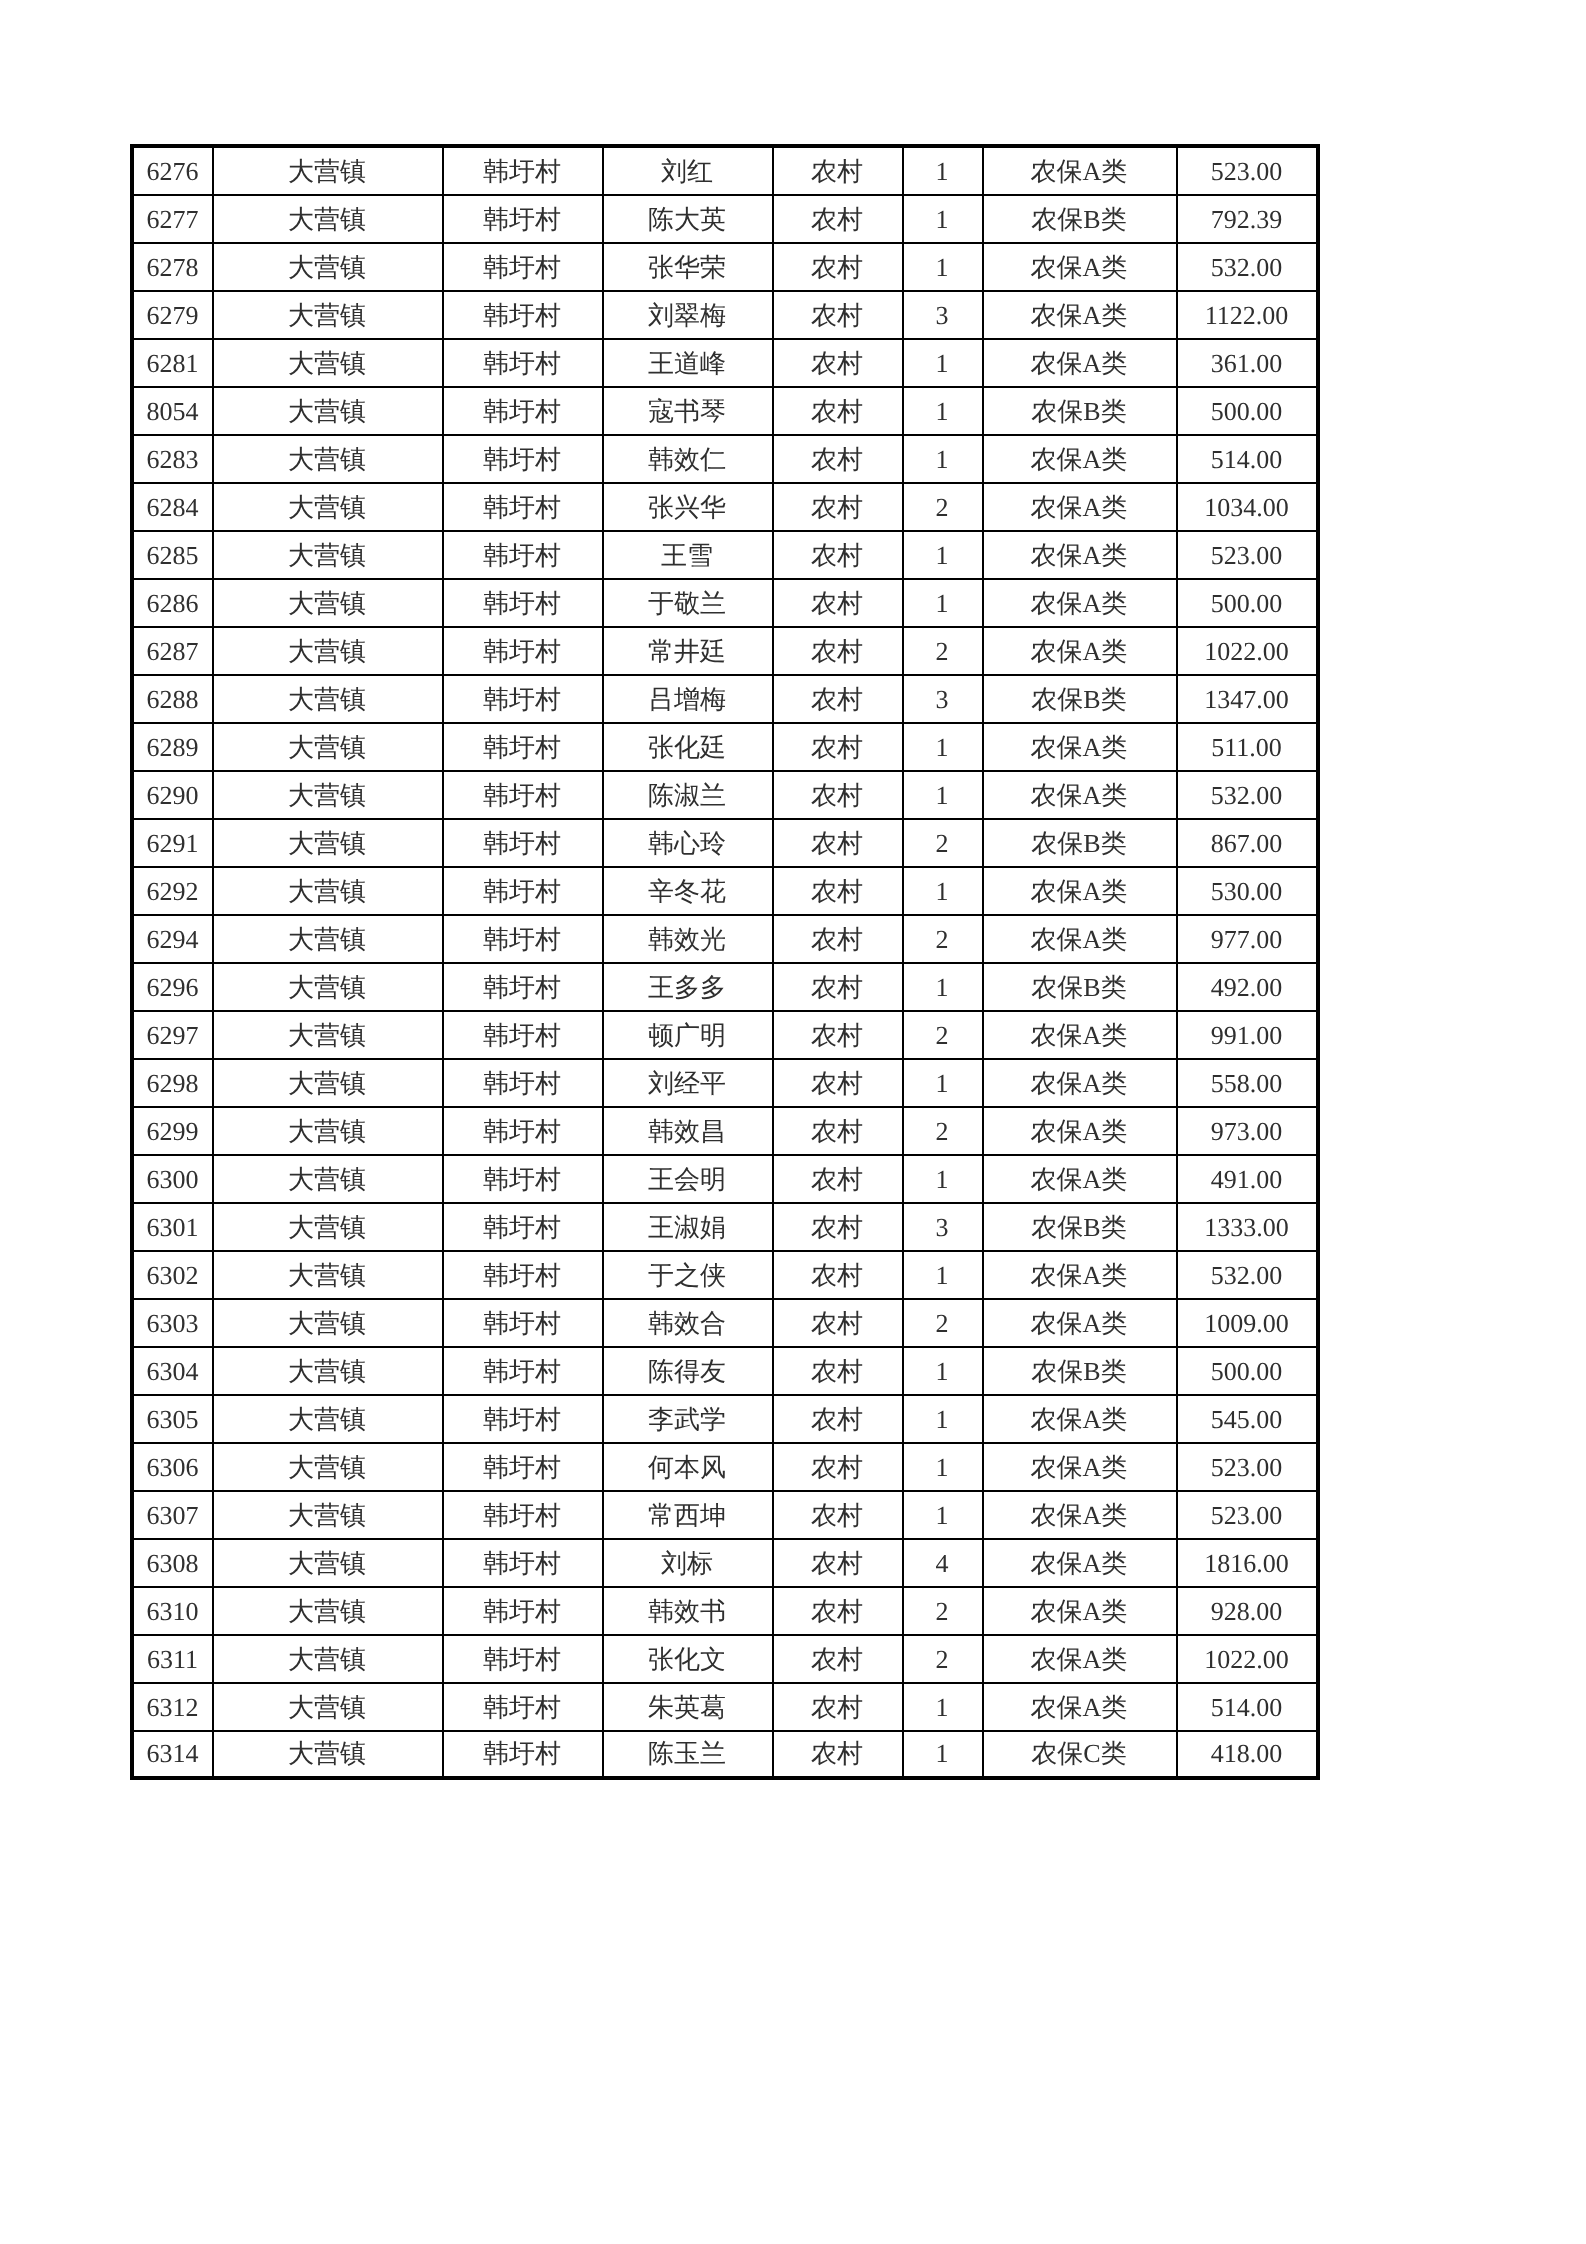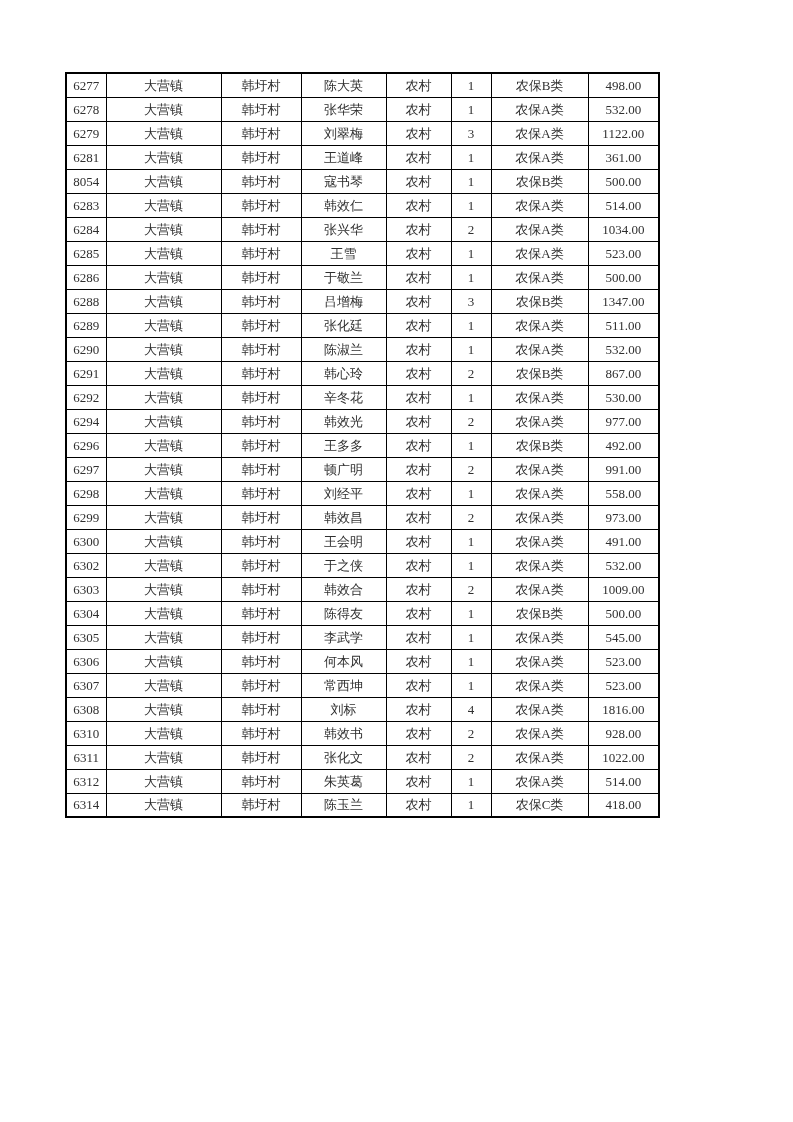--- a/index.html
+++ b/index.html
@@ -59,28 +59,38 @@
         <col class="c-town">
         <col class="c-village">
         <col class="c-name">
       <col class="c-res">
         <col class="c-count">
         <col class="c-cat">
         <col class="c-amt">
     </colgroup>
     <tbody id="table-body">
         <tr>
+    <td>6276</td>
+    <td>大营镇</td>
+    <td>韩圩村</td>
+    <td>刘红</td>
+    <td>农村</td>
+    <td>1</td>
+    <td>农保A类</td>
+    <td>523.00</td>
+  </tr>
+        <tr>
     <td>6277</td>
     <td>大营镇</td>
     <td>韩圩村</td>
     <td>陈大英</td>
     <td>农村</td>
     <td>1</td>
     <td>农保B类</td>
-    <td>498.00</td>
+    <td>792.39</td>
   </tr>
         <tr>
     <td>6278</td>
     <td>大营镇</td>
     <td>韩圩村</td>
     <td>张华荣</td>
     <td>农村</td>
     <td>1</td>
     <td>农保A类</td>
     <td>532.00</td>
@@ -149,20 +159,30 @@
     <td>6286</td>
     <td>大营镇</td>
     <td>韩圩村</td>
     <td>于敬兰</td>
     <td>农村</td>
     <td>1</td>
     <td>农保A类</td>
     <td>500.00</td>
   </tr>
         <tr>
+    <td>6287</td>
+    <td>大营镇</td>
+    <td>韩圩村</td>
+    <td>常井廷</td>
+    <td>农村</td>
+    <td>2</td>
+    <td>农保A类</td>
+    <td>1022.00</td>
+  </tr>
+        <tr>
     <td>6288</td>
     <td>大营镇</td>
     <td>韩圩村</td>
     <td>吕增梅</td>
     <td>农村</td>
     <td>3</td>
     <td>农保B类</td>
     <td>1347.00</td>
   </tr>
         <tr>
@@ -257,20 +277,30 @@
   </tr>
         <tr>
     <td>6300</td>
     <td>大营镇</td>
     <td>韩圩村</td>
     <td>王会明</td>
     <td>农村</td>
     <td>1</td>
     <td>农保A类</td>
     <td>491.00</td>
+  </tr>
+        <tr>
+    <td>6301</td>
+    <td>大营镇</td>
+    <td>韩圩村</td>
+    <td>王淑娟</td>
+    <td>农村</td>
+    <td>3</td>
+    <td>农保B类</td>
+    <td>1333.00</td>
   </tr>
         <tr>
     <td>6302</td>
     <td>大营镇</td>
     <td>韩圩村</td>
     <td>于之侠</td>
     <td>农村</td>
     <td>1</td>
     <td>农保A类</td>
     <td>532.00</td>

